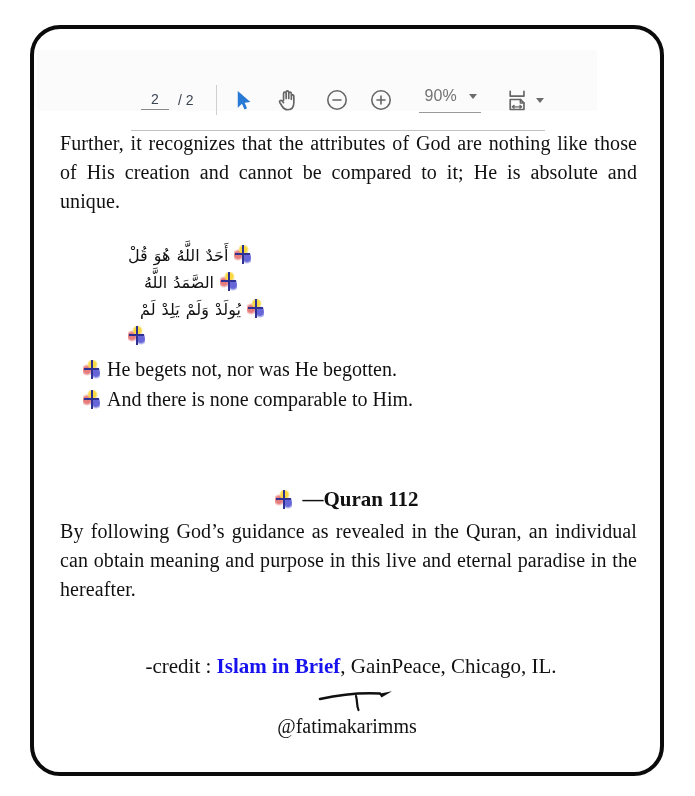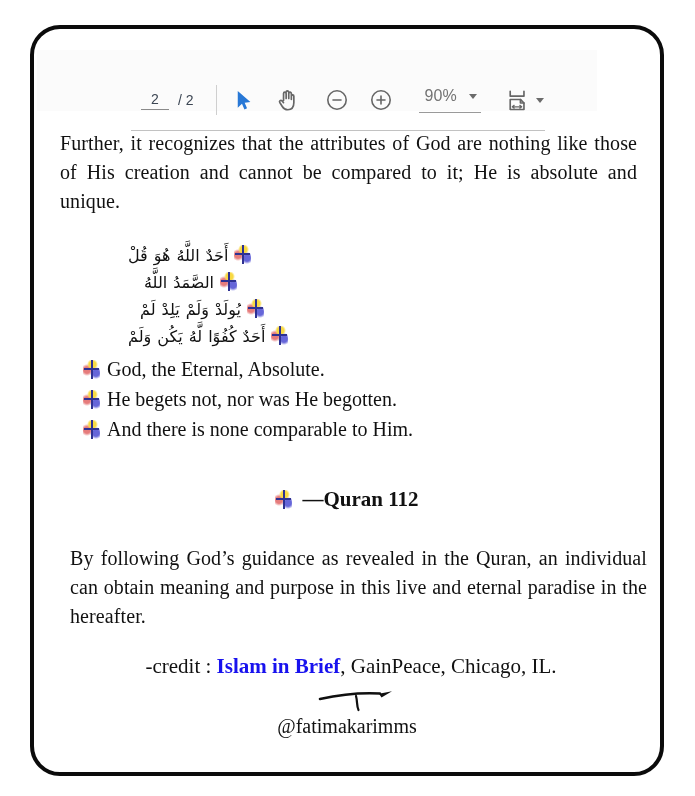--- a/index.html
+++ b/index.html
@@ -28,21 +28,21 @@
   .zoom-select .zval{font-size:16px;color:#737373;}
   .caret{display:inline-block;width:0;height:0;border:4px solid transparent;border-top:5px solid #6b6b6b;
          margin-left:12px;transform:translateY(2px);}
   .fit-group{display:flex;align-items:center;margin-left:24px;cursor:pointer;}
   .fit-group .caret{margin-left:6px;}
 
   
   .para{position:absolute;left:26px;width:577px;margin:0;font-size:20px;line-height:29px;
         text-align:justify;letter-spacing:0.1px;}
   .p1{top:100px;}
-  .p2{top:515px;margin-left:10px;}
+  .p2{top:488px;}
 
   .arabic-block{position:absolute;left:54px;top:213px;margin-left:40px;}
   .arabic-line{height:27px;line-height:27px;font-family:"DejaVu Sans",sans-serif;
                font-size:16px;direction:ltr;white-space:nowrap;}
   .arabic-line .aw{display:inline-block;direction:rtl;margin-right:6px;}
 
   .trans-block{position:absolute;left:49px;top:325px;}
   .trans-line{height:30px;line-height:30px;font-size:20px;white-space:nowrap;}
   .trans-line .qmarker{margin-right:7px;}
 
@@ -132,28 +132,25 @@
       <div class="arabic-line">
         <span class="arabic-text"><span class="aw">قُلْ</span><span class="aw">هُوَ</span><span class="aw">اللَّهُ</span><span class="aw">أَحَدٌ</span></span><span class="qmarker"></span>
       </div>
       <div class="arabic-line" style="padding-left:16px;">
         <span class="arabic-text"><span class="aw">اللَّهُ</span><span class="aw">الصَّمَدُ</span></span><span class="qmarker"></span>
       </div>
       <div class="arabic-line" style="padding-left:12px;">
         <span class="arabic-text"><span class="aw">لَمْ</span><span class="aw">يَلِدْ</span><span class="aw">وَلَمْ</span><span class="aw">يُولَدْ</span></span><span class="qmarker"></span>
       </div>
       <div class="arabic-line" style="padding-left:0;">
-        <span class="arabic-text"><span class="aw">وَلَمْ</span><span class="aw">يَكُن</span><span class="aw">لَّهُ</span><span class="aw">كُفُوًا</span><span class="aw">أَحَدٌ</span></span><span class="qmarker"></span>
+        <span class="qmarker"></span>
       </div>
     </div>
 
     <div class="trans-block">
-      <div class="trans-line">
-        <span class="qmarker"></span><span>God, the Eternal, Absolute.</span>
-      </div>
       <div class="trans-line">
         <span class="qmarker"></span><span>He begets not, nor was He begotten.</span>
       </div>
       <div class="trans-line">
         <span class="qmarker"></span><span>And there is none comparable to Him.</span>
       </div>
     </div>
 
     <div class="attribution">
       <span class="qmarker"></span><span>—Quran 112</span>

